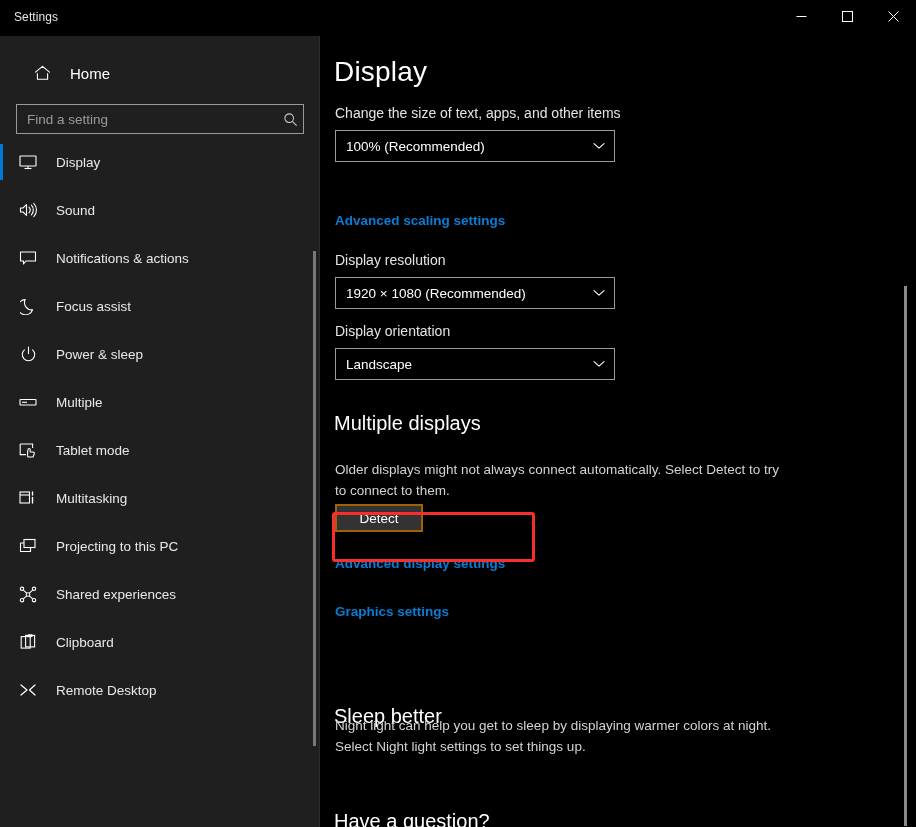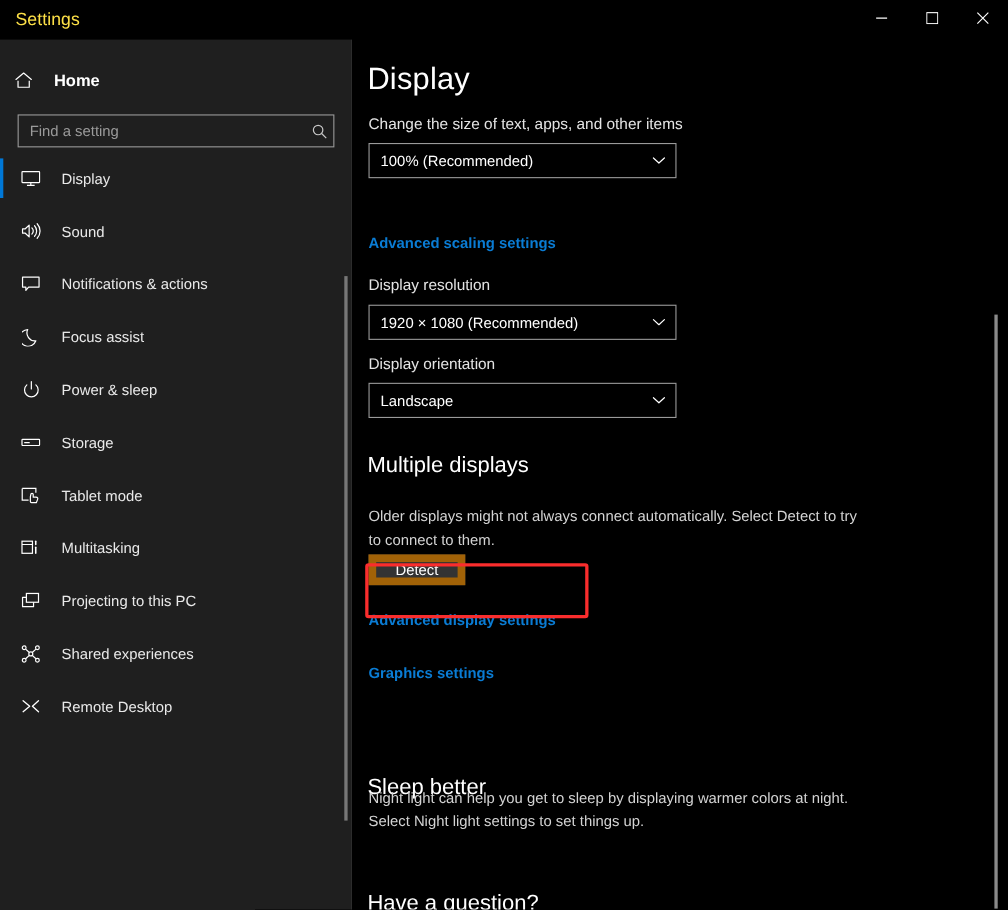--- a/index.html
+++ b/index.html
@@ -22,22 +22,22 @@
     position: relative;
     height: 36px;
     flex: 0 0 36px;
     background: #000000;
     display: flex;
     align-items: flex-start;
   }
   .titlebar-label {
     position: absolute;
     left: 14px; top: 10px;
-    font-size: 16px;
-    color: #fde047;
+    font-size: 12px;
+    color: #e5e5e5;
     letter-spacing: .1px;
   }
   .win-controls {
     position: absolute;
     right: 0; top: 0;
     display: flex;
     height: 32px;
   }
   .win-btn {
     width: 46px; height: 32px;
@@ -63,23 +63,22 @@
     flex: 0 0 320px;
     background: #1f1f1f;
     padding-top: 0;
     overflow: hidden;
   }
   .home-row {
     display: flex;
     align-items: center;
     height: 34px;
     margin: 20px 0 0 0;
-    padding-left: 11px;
+    padding-left: 32px;
     gap: 18px;
-    font-weight: bold;
   }
   .home-row .ico { width: 20px; height: 20px; display:flex; align-items:center; justify-content:center; }
   .home-label { font-size: 15px; color: #ffffff; }
 
   .search-wrap {
     margin: 14px 16px 0 16px;
     height: 30px;
     position: relative;
     border: 1px solid #9a9a9a;
     background: #1f1f1f;
@@ -211,21 +210,21 @@
   }
   .body-text {
     font-size: 13.5px;
     color: #d3d3d3;
     line-height: 1.52;
     max-width: 455px;
   }
   .btn {
     background: #333333;
     color: #ffffff;
-    border: 7px solid #a16207;
+    border: 2px solid #a16207;
     font-size: 13.5px;
     font-family: "Liberation Sans", sans-serif;
     height: 28px;
     min-width: 88px;
     padding: 0 14px;
     cursor: default;
   }
 
   .highlight-box {
     position: absolute;
@@ -356,21 +355,21 @@
           <span class="nav-label">Power &amp; sleep</span>
         </div>
 
         <div class="nav-item">
           <span class="ico">
             <svg width="18" height="12" viewBox="0 0 18 12">
               <rect x="1" y="3.5" width="16" height="5.5" rx="0.6" fill="none" stroke="#ffffff" stroke-width="1.1"></rect>
               <line x1="3" y1="6.3" x2="8" y2="6.3" stroke="#ffffff" stroke-width="1.1"></line>
             </svg>
           </span>
-          <span class="nav-label">Storage</span>
+          <span class="nav-label">Multiple</span>
         </div>
 
         <div class="nav-item">
           <span class="ico">
             <svg width="18" height="17" viewBox="0 0 18 17">
               <path d="M1.2 2 H13.6 V6" fill="none" stroke="#ffffff" stroke-width="1.1"></path>
               <path d="M1.2 2 V12.6 H7" fill="none" stroke="#ffffff" stroke-width="1.1"></path>
               <path d="M9 7.6 C9 6.2 11.2 6.2 11.2 7.6 V10 H13.8 C15.2 10 15.6 11 15.2 12 L14 15 H9.6 C9 15 8.6 14.6 8.6 14 V9.6 Z" fill="none" stroke="#ffffff" stroke-width="1.1" stroke-linejoin="round"></path>
             </svg>
           </span>
@@ -409,20 +408,30 @@
               <circle cx="9" cy="8.5" r="1.8" fill="none" stroke="#ffffff" stroke-width="1.1"></circle>
               <line x1="4.3" y1="4.1" x2="7.7" y2="7.2" stroke="#ffffff" stroke-width="1.1"></line>
               <line x1="13.7" y1="4.1" x2="10.3" y2="7.2" stroke="#ffffff" stroke-width="1.1"></line>
               <line x1="4.3" y1="12.9" x2="7.7" y2="9.8" stroke="#ffffff" stroke-width="1.1"></line>
               <line x1="13.7" y1="12.9" x2="10.3" y2="9.8" stroke="#ffffff" stroke-width="1.1"></line>
             </svg>
           </span>
           <span class="nav-label">Shared experiences</span>
         </div>
 
+        <div class="nav-item">
+          <span class="ico">
+            <svg width="17" height="17" viewBox="0 0 17 17">
+              <rect x="1.2" y="2.6" width="9" height="11.5" fill="none" stroke="#ffffff" stroke-width="1.1"></rect>
+              <rect x="5.6" y="1.4" width="9" height="11.5" fill="none" stroke="#ffffff" stroke-width="1.1"></rect>
+              <path d="M8 0.8 H12.2 V2.6 H8 Z" fill="none" stroke="#ffffff" stroke-width="1"></path>
+            </svg>
+          </span>
+          <span class="nav-label">Clipboard</span>
+        </div>
 
         <div class="nav-item">
           <span class="ico">
             <svg width="18" height="16" viewBox="0 0 18 16">
               <path d="M2 3 L8 8 L2 13" fill="none" stroke="#ffffff" stroke-width="1.2" stroke-linecap="round" stroke-linejoin="round"></path>
               <path d="M16 3 L10.5 8 L16 13" fill="none" stroke="#ffffff" stroke-width="1.2" stroke-linecap="round" stroke-linejoin="round"></path>
             </svg>
           </span>
           <span class="nav-label">Remote Desktop</span>
         </div>

